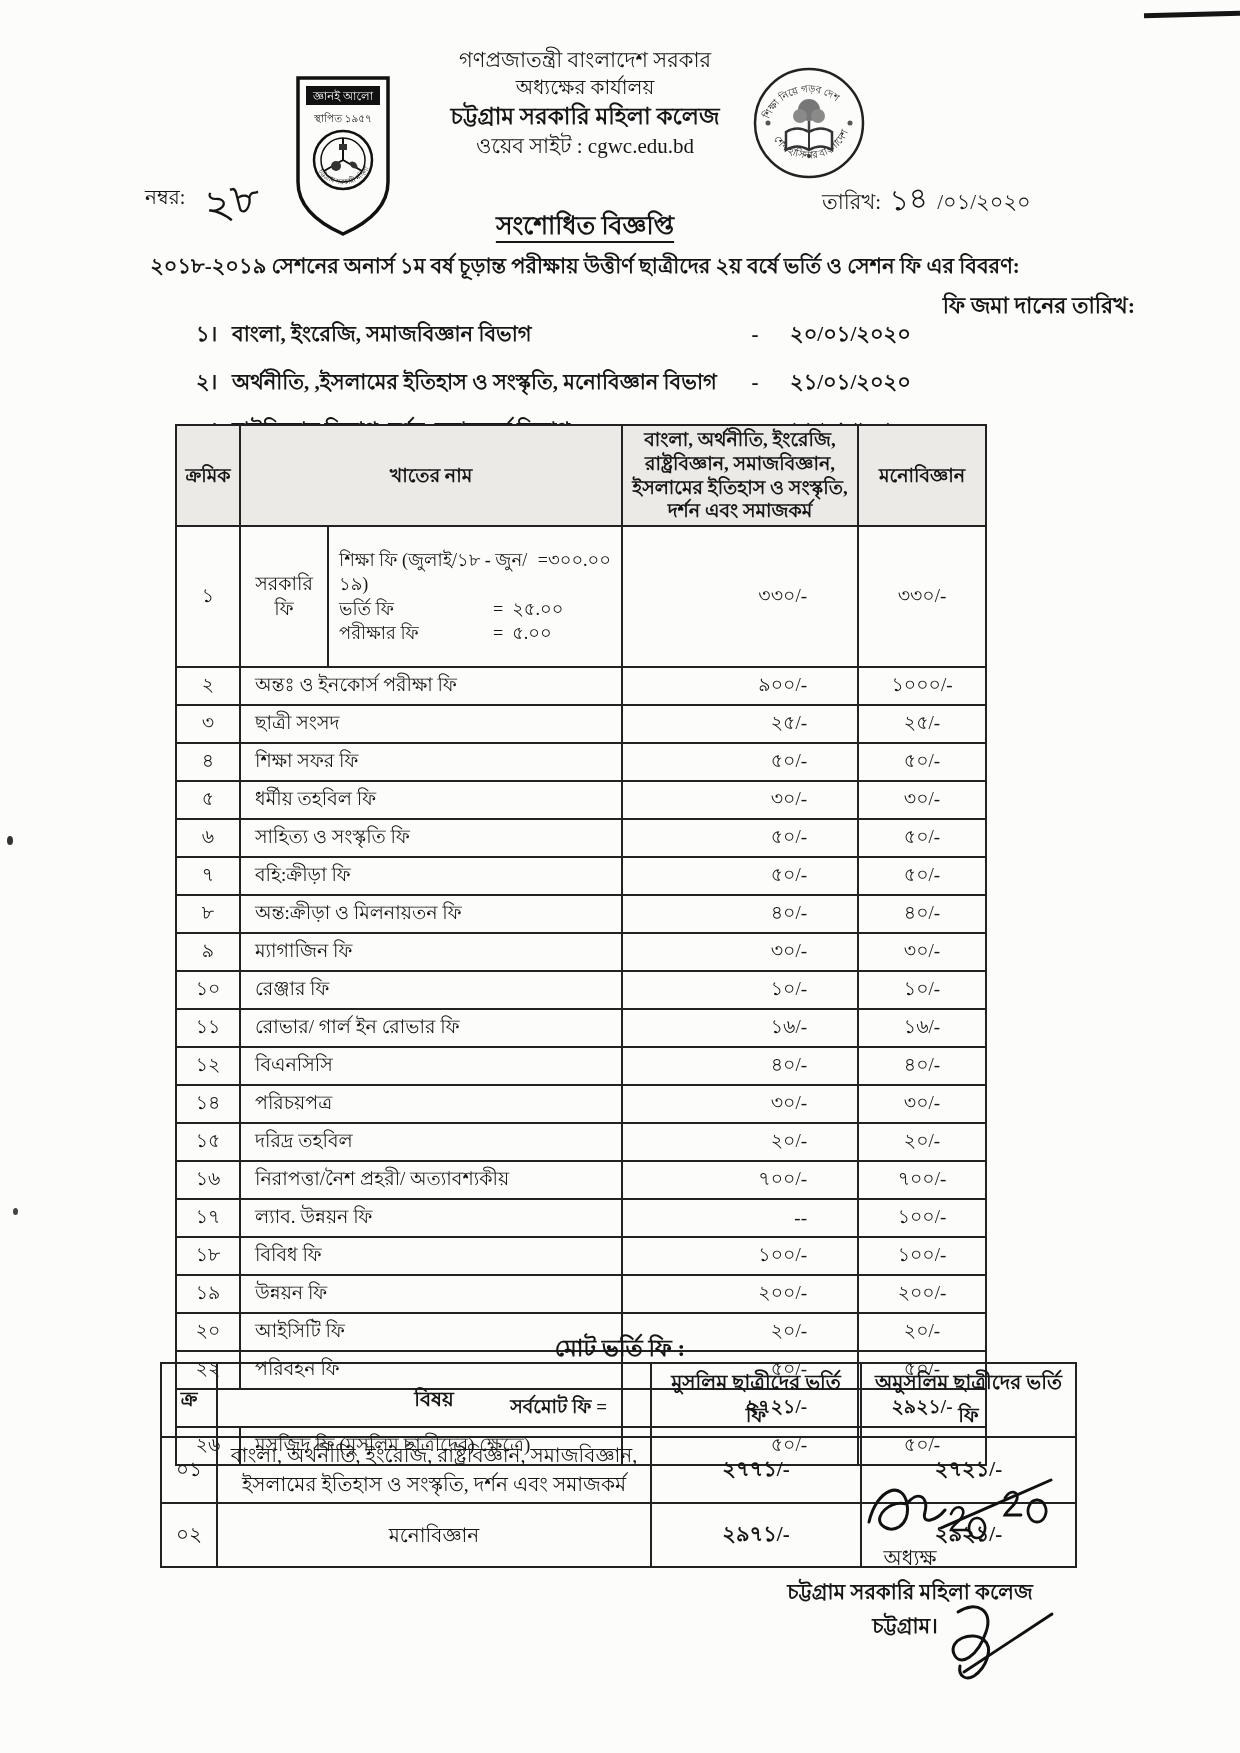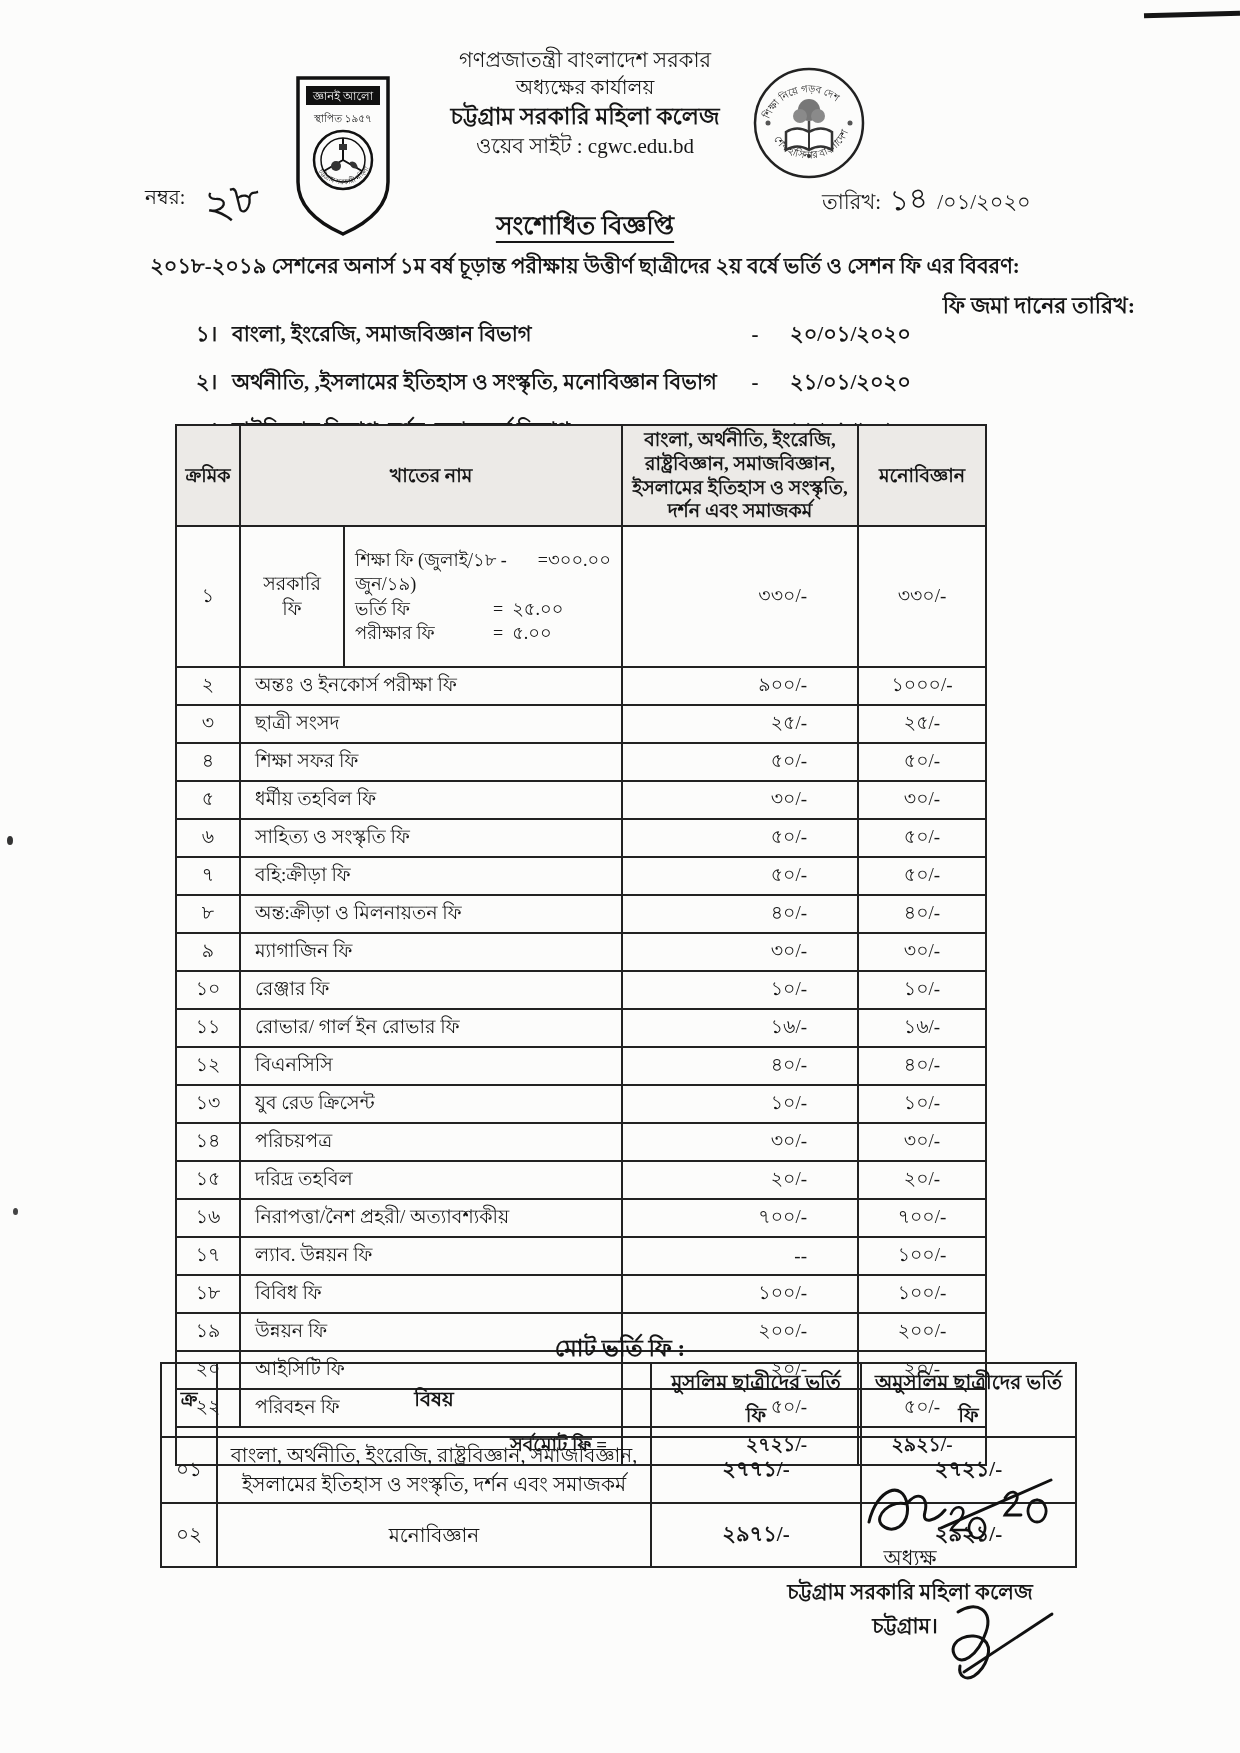--- a/index.html
+++ b/index.html
@@ -37,21 +37,21 @@
   .t1 th,.t1 td{border:2px solid #222;padding:2px 8px;vertical-align:middle;}
   .t1 thead th{background:#eceae7;font-weight:700;height:64px;font-size:19px;line-height:1.25;}
   .t1 .sl{text-align:center;}
   .t1 .name{text-align:left;padding-left:14px;}
   .t1 .amt{text-align:right;padding-right:50px;}
   .t1 .amt2{text-align:center;}
   .t1 tbody tr.r{height:33px;}
   .row1-cell{padding:0!important;}
   .row1-inner{display:flex;align-items:stretch;min-height:74px;}
   .row1-cat{width:78px;display:flex;align-items:center;justify-content:center;text-align:center;
-            border-right:2px solid #222;padding:12px;line-height:1.3;}
+            border-right:2px solid #222;padding:4px;line-height:1.3;}
   .row1-lines{flex:1;padding:21px 10px;font-size:18px;display:flex;flex-direction:column;justify-content:center;}
   .fee-line{display:flex;line-height:1.35;}
   .fee-line .val{margin-left:auto;width:118px;text-align:left;white-space:pre;}
   .fee-line:first-child .val{margin-left:6px;width:auto;}
   .total-label{text-align:right!important;padding-right:14px!important;font-weight:700;}
   .total-amt{font-weight:700;}
   .t2{left:160px;top:1362px;width:915px;font-size:20px;}
   .t2 th,.t2 td{border:2px solid #222;padding:3px 8px;}
   .t2 thead th{font-weight:700;height:44px;font-size:20px;}
   .t2 .sl{text-align:center;}
@@ -277,26 +277,20 @@
         <td class="amt2">১৬/-</td>
       </tr>
 
       <tr class="r">
         <td class="sl">১২</td>
         <td class="name">বিএনসিসি</td>
         <td class="amt">৪০/-</td>
         <td class="amt2">৪০/-</td>
       </tr>
 
-      <tr class="r">
-        <td class="sl">১৩</td>
-        <td class="name">যুব রেড ক্রিসেন্ট</td>
-        <td class="amt">১০/-</td>
-        <td class="amt2">১০/-</td>
-      </tr>
 
       <tr class="r">
         <td class="sl">১৪</td>
         <td class="name">পরিচয়পত্র</td>
         <td class="amt">৩০/-</td>
         <td class="amt2">৩০/-</td>
       </tr>
 
       <tr class="r">
         <td class="sl">১৫</td>
@@ -346,20 +340,26 @@
         <td class="name">পরিবহন ফি</td>
         <td class="amt">৫০/-</td>
         <td class="amt2">৫০/-</td>
       </tr>
     </tbody>
   <tbody>
     <tr class="r">
       <td colspan="2" class="total-label">সর্বমোট  ফি =</td>
       <td class="amt total-amt">২৭২১/-</td>
       <td class="amt2 total-amt">২৯২১/-</td>
+    </tr>
+    <tr class="r">
+      <td class="sl">২৬</td>
+      <td class="name">মসজিদ ফি (মুসলিম ছাত্রীদের) ক্ষেত্রে)</td>
+      <td class="amt">৫০/-</td>
+      <td class="amt2">৫০/-</td>
     </tr>
   </tbody>
 </table>
 
 <div class="abs mid-head">মোট ভর্তি ফি :</div>
 
 <table class="abs t2">
   <colgroup>
       <col style="width:56px">
       <col style="width:434px">

